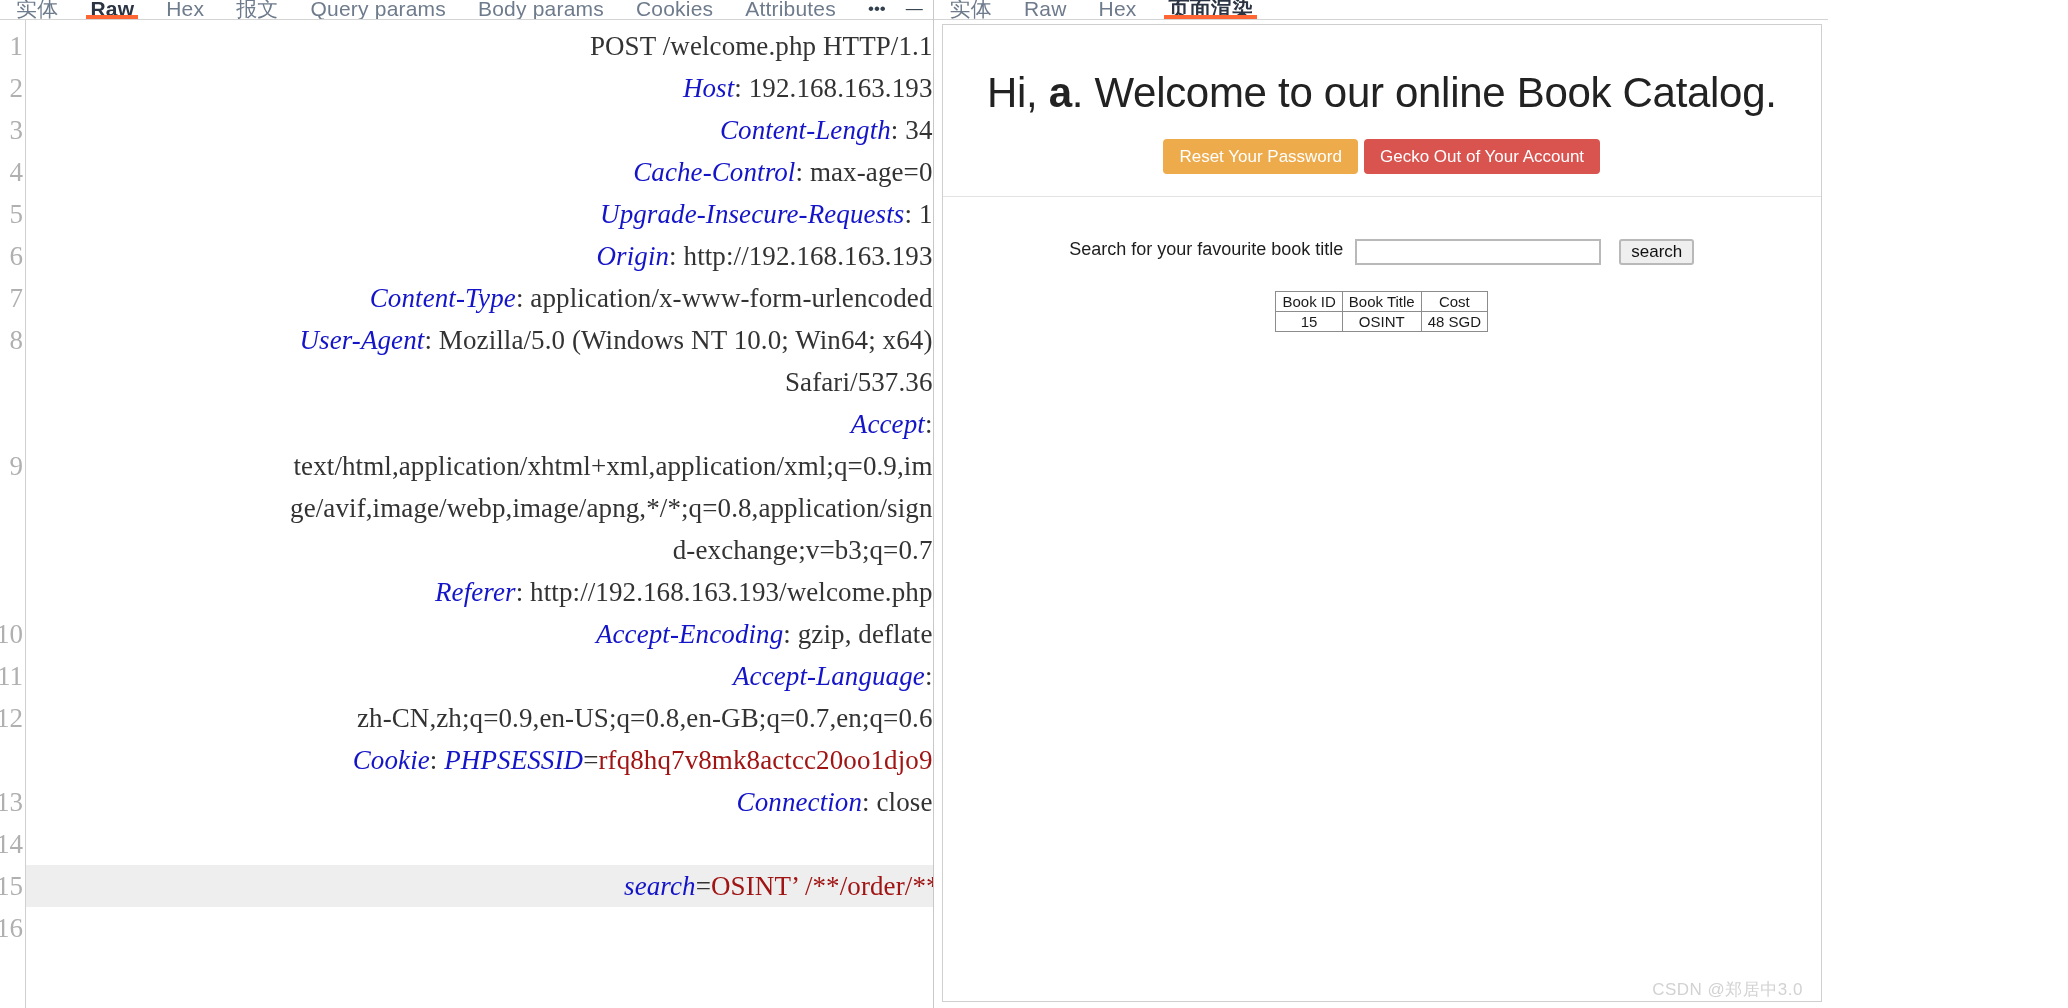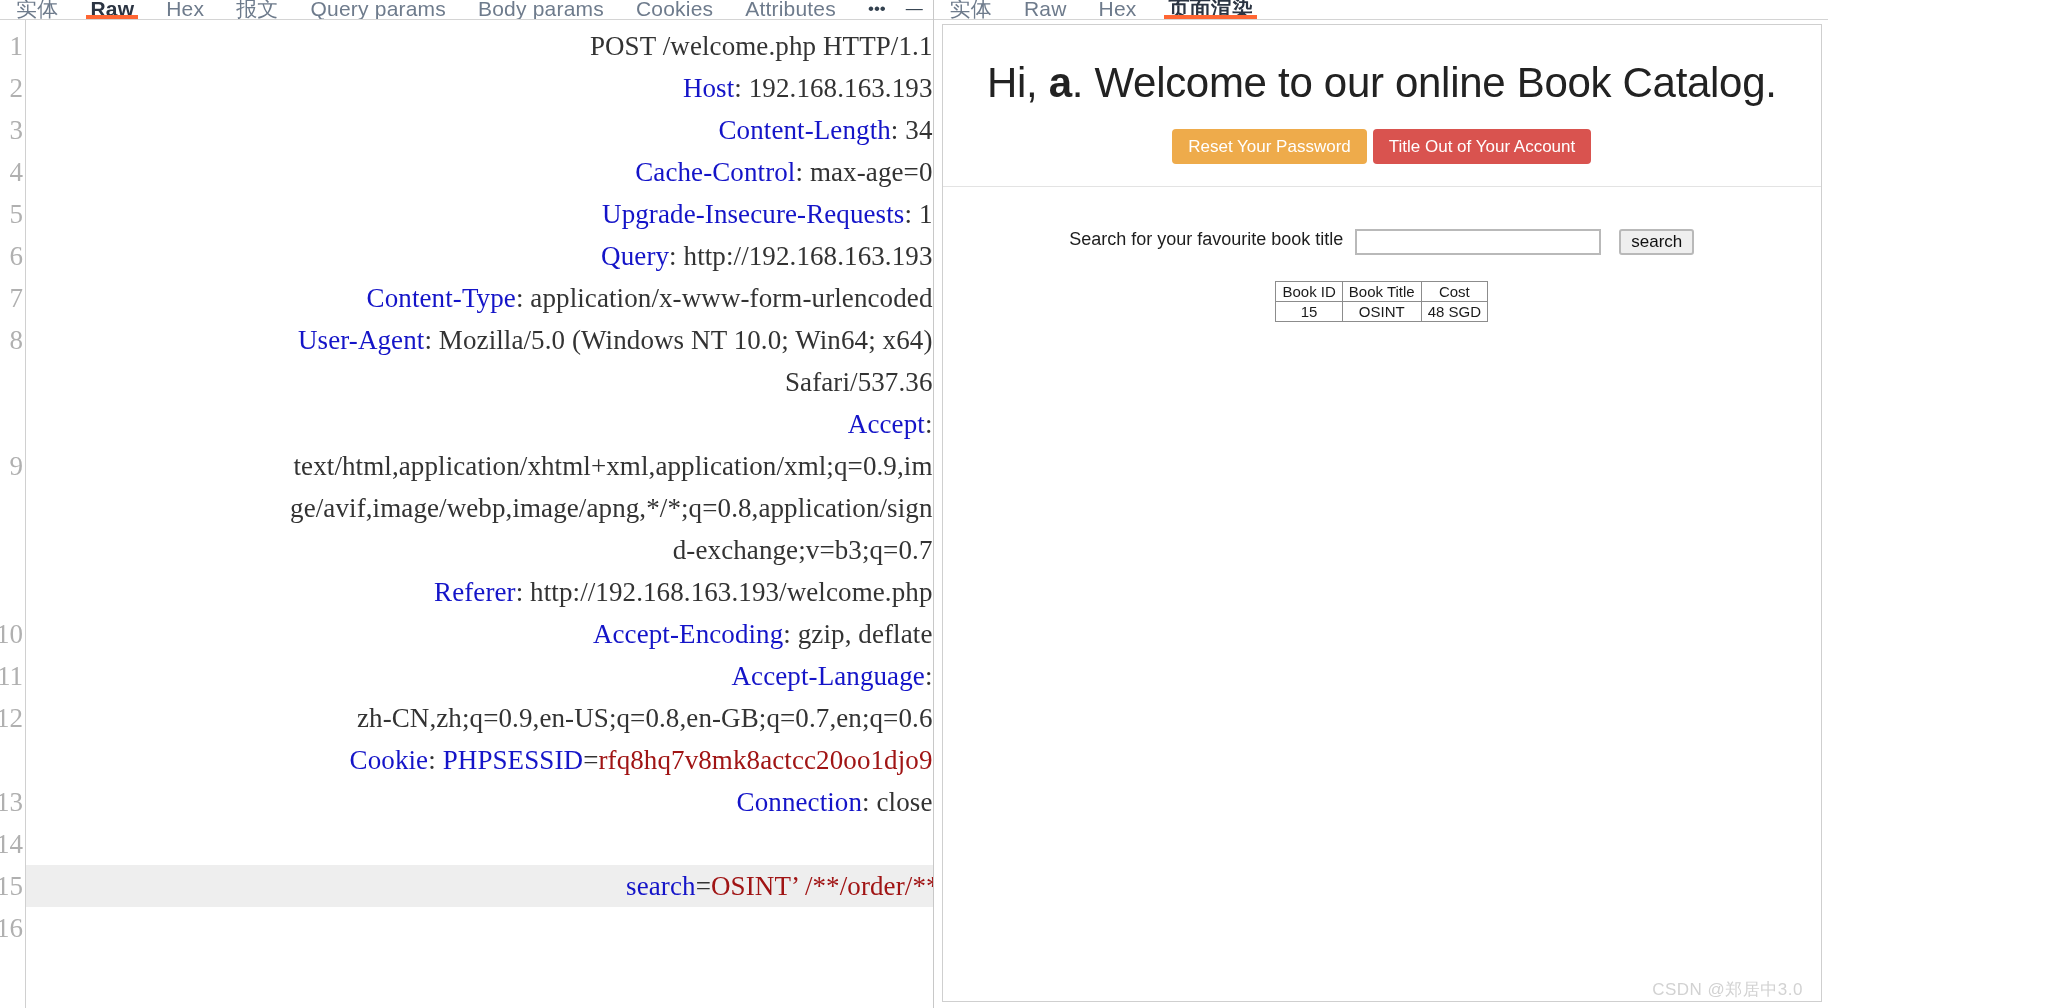--- a/index.html
+++ b/index.html
@@ -122,21 +122,21 @@
     line-height: 42px;
     font-size: 27px;
     white-space: pre;
     padding-left: 4px;
     font-family: "Liberation Serif", serif;
     color: #1a1a1a;
     letter-spacing: .1px;
     text-align: right;
   }
   .code .row.hl { background: #eeeeee; width: 1018px; }
-  .k { color: #1414c8; }
+  .k { color: #1414c8; font-style: italic; }
   .v { color: #333333; }
   .r { color: #a01414; }
   .caret {
     display: inline-block;
     width: 2px;
     height: 30px;
     background: #000000;
     vertical-align: -6px;
     margin: 0 -1px;
   }
@@ -159,21 +159,21 @@
     background: #ffffff;
     overflow: hidden;
   }
 
   .page-hero {
     text-align: center;
     padding: 30px 10px 22px 10px;
     border-bottom: 1px solid #e3e3e3;
   }
   .page-hero h1 {
-    margin: 4px 0 22px 0;
+    margin: 14px 0 22px 0;
     font-size: 42px;
     font-weight: 400;
     color: #222222;
     font-family: "Liberation Sans", sans-serif;
     letter-spacing: -0.3px;
     white-space: nowrap;
   }
   .page-hero h1 b { font-weight: 700; }
 
   .hero-buttons {
@@ -313,21 +313,21 @@
           <div class="ln">14</div>
           <div class="ln">15</div>
           <div class="ln">16</div>
         </div>
       <div class="code" id="code">
           <div class="row"><span class="v">POST /welcome.php HTTP/1.1</span></div>
           <div class="row"><span class="k">Host</span><span class="v">: 192.168.163.193</span></div>
           <div class="row"><span class="k">Content-Length</span><span class="v">: 34</span></div>
           <div class="row"><span class="k">Cache-Control</span><span class="v">: max-age=0</span></div>
           <div class="row"><span class="k">Upgrade-Insecure-Requests</span><span class="v">: 1</span></div>
-          <div class="row"><span class="k">Query</span><span class="v">: http://192.168.163.193</span></div>
+          <div class="row"><span class="k">Origin</span><span class="v">: http://192.168.163.193</span></div>
           <div class="row"><span class="k">Content-Type</span><span class="v">: application/x-www-form-urlencoded</span></div>
           <div class="row"><span class="k">User-Agent</span><span class="v">: Mozilla/5.0 (Windows NT 10.0; Win64; x64)</span></div>
           <div class="row"><span class="v">Safari/537.36</span></div>
           <div class="row"><span class="k">Accept</span><span class="v">:</span></div>
           <div class="row"><span class="v">text/html,application/xhtml+xml,application/xml;q=0.9,im</span></div>
           <div class="row"><span class="v">ge/avif,image/webp,image/apng,*/*;q=0.8,application/sign</span></div>
           <div class="row"><span class="v">d-exchange;v=b3;q=0.7</span></div>
           <div class="row"><span class="k">Referer</span><span class="v">: http://192.168.163.193/welcome.php</span></div>
           <div class="row"><span class="k">Accept-Encoding</span><span class="v">: gzip, deflate</span></div>
           <div class="row"><span class="k">Accept-Language</span><span class="v">:</span></div>
@@ -350,21 +350,21 @@
       <div class="tab-spacer"></div>
     </div>
 
     <div class="render-frame">
 
       <div class="page-hero">
         <h1><span>Hi, </span><b>a</b><span>. Welcome to our online Book Catalog.</span></h1>
 
         <div class="hero-buttons">
           <button class="btn btn-warning">Reset Your Password</button>
-          <button class="btn btn-danger">Title Out of Your Account</button>
+          <button class="btn btn-danger">Gecko Out of Your Account</button>
         </div>
       </div>
 
       <div class="search-area">
         <div class="search-row">
           <span class="search-label">Search for your favourite book title</span>
           <input class="search-input" type="text" value="" style="">
           <button class="search-btn">search</button>
         </div>
 

